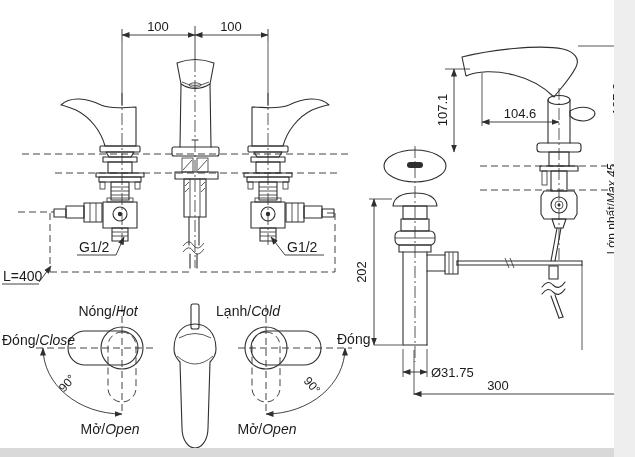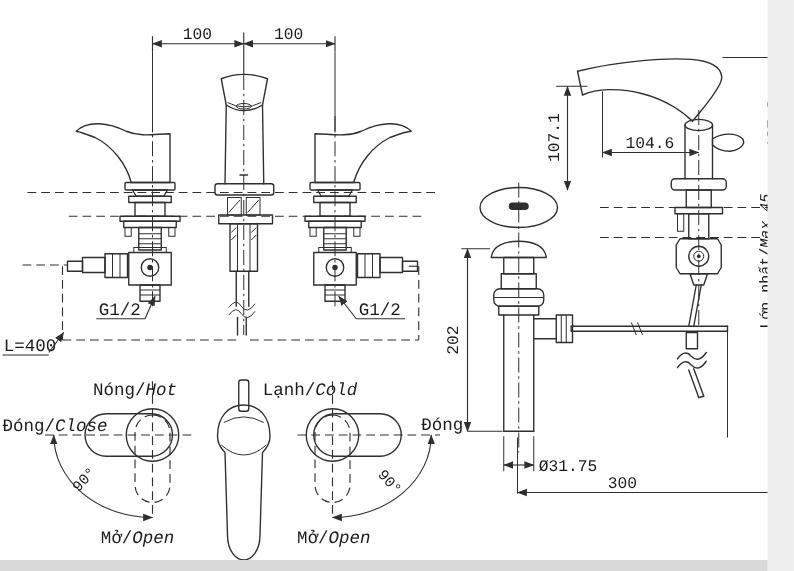--- a/index.html
+++ b/index.html
@@ -1,18 +1,18 @@
 <!DOCTYPE html>
 <html><head>
 <meta charset="utf-8">
 <style>
   :root{ --line:#2f2f2f; --text:#1b1b1b; --bg:#ffffff; }
   html,body{margin:0;padding:0;background:#eee;}
   #stage{position:relative;width:614px;height:457px;background:var(--bg);overflow:hidden;
-         font-family:Liberation Mono, monospace;}
+         font-family:Liberation Sans, sans-serif;}
   svg{position:absolute;left:0;top:0;}
   .g   {stroke:var(--line);fill:none;stroke-width:1.1;stroke-linecap:round;stroke-linejoin:round;}
   .gth {stroke:var(--line);fill:none;stroke-width:0.8;}
   .dim {stroke:var(--line);fill:none;stroke-width:0.9;}
   .dash{stroke:var(--line);fill:none;stroke-width:0.9;stroke-dasharray:7 4;}
   .cl  {stroke:var(--line);fill:none;stroke-width:0.8;stroke-dasharray:12 3 2 3;}
   .fillL{fill:var(--line);stroke:none;}
   text{fill:var(--text);font-size:13px;}
   .big{font-size:14px;}
   .sm {font-size:12px;}

